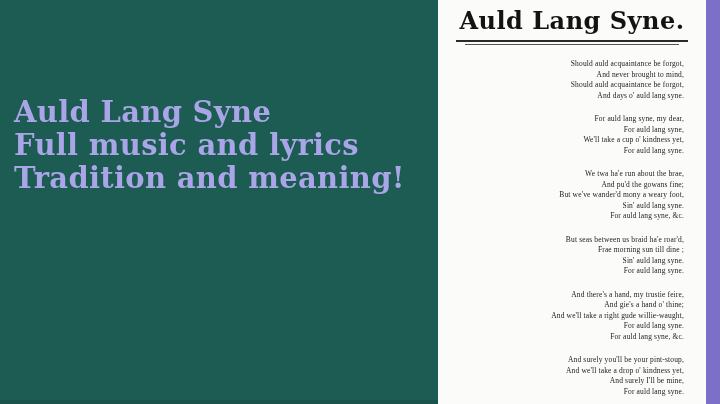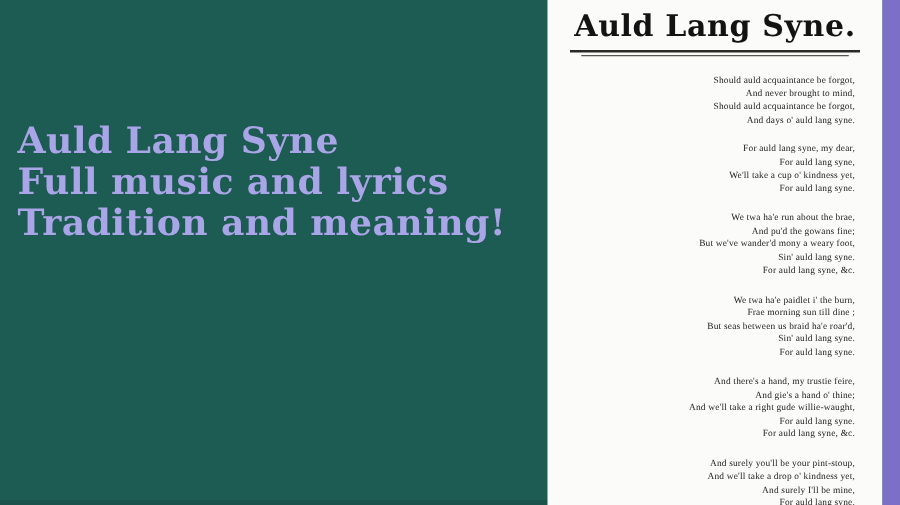--- a/index.html
+++ b/index.html
@@ -152,23 +152,22 @@
             <div class="line i2">For auld lang syne.</div>
           </div>
           <div class="verse">
             <div class="line">We twa ha'e run about the brae,</div>
             <div class="line i1">And pu'd the gowans fine;</div>
             <div class="line">But we've wander'd mony a weary foot,</div>
             <div class="line i1">Sin' auld lang syne.</div>
             <div class="line i3">For auld lang syne, &amp;c.</div>
           </div>
           <div class="verse">
-            <div class="line">We twa ha'e paidlet i' the burn,</div>
+            <div class="line">But seas between us braid ha'e roar'd,</div>
             <div class="line i1">Frae morning sun till dine ;</div>
-            <div class="line">But seas between us braid ha'e roar'd,</div>
             <div class="line i1">Sin' auld lang syne.</div>
             <div class="line i3">For auld lang syne.</div>
           </div>
           <div class="verse">
             <div class="line">And there's a hand, my trustie feire,</div>
             <div class="line i1">And gie's a hand o' thine;</div>
             <div class="line">And we'll take a right gude willie-waught,</div>
             <div class="line i1">For auld lang syne.</div>
             <div class="line i3">For auld lang syne, &amp;c.</div>
           </div>

